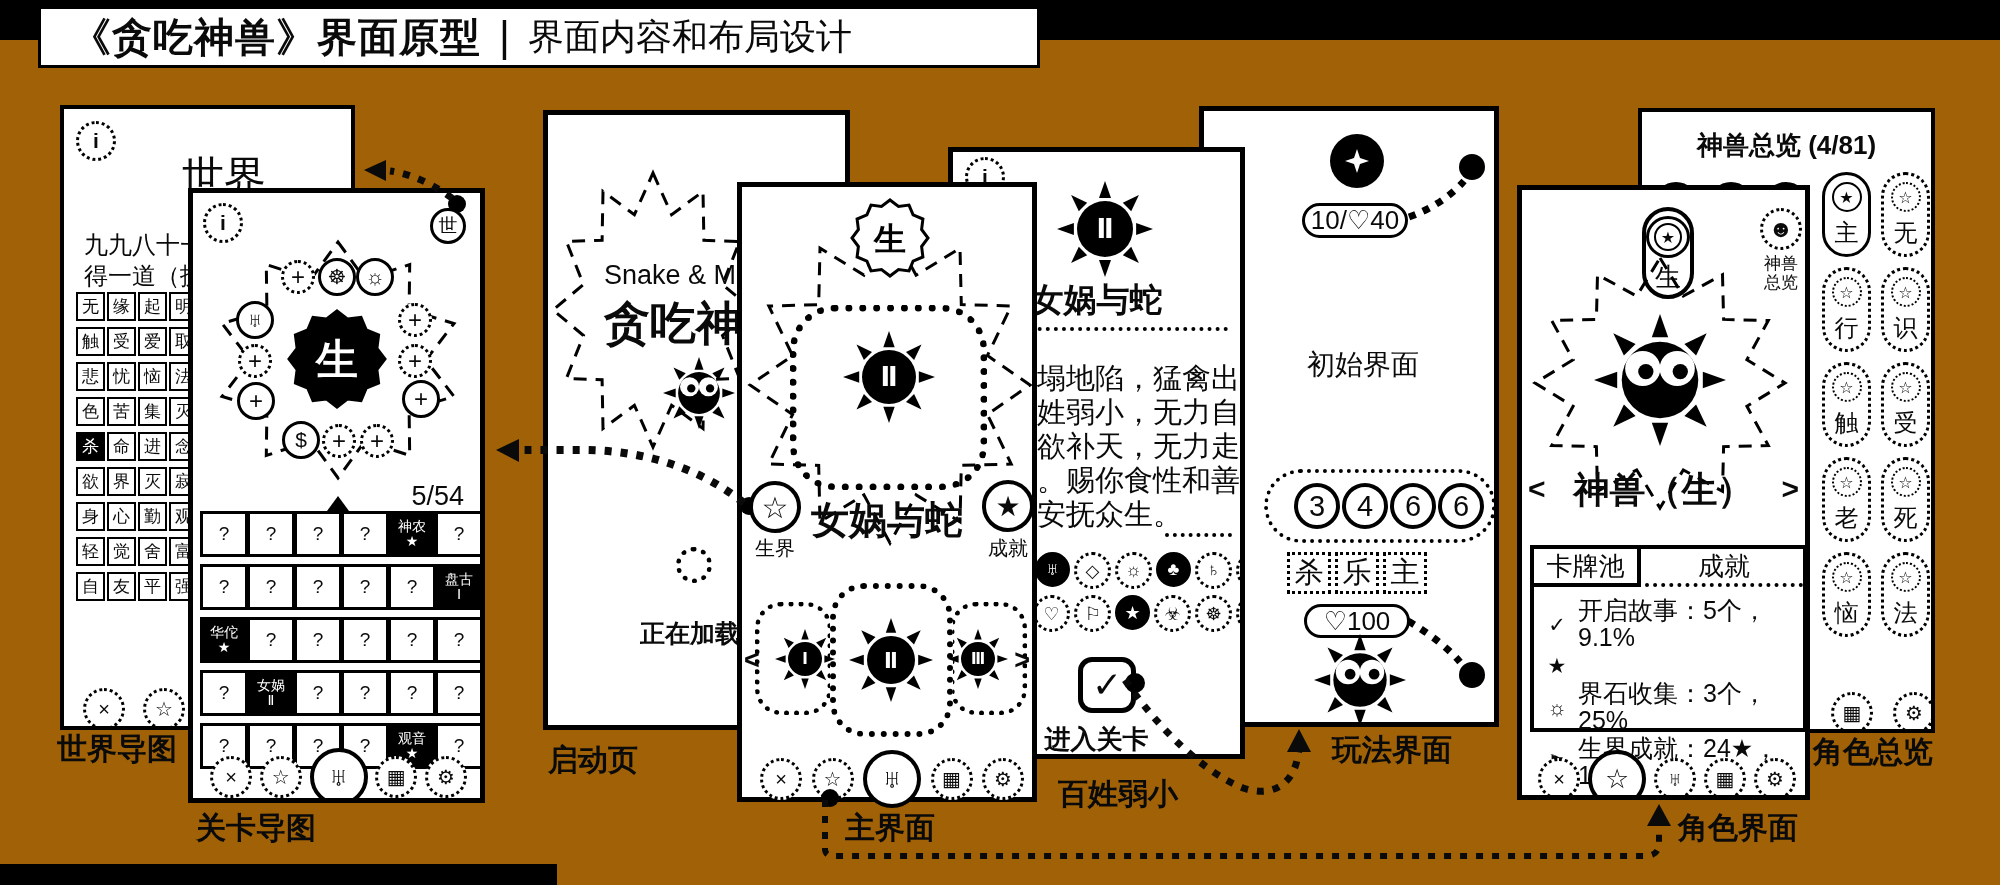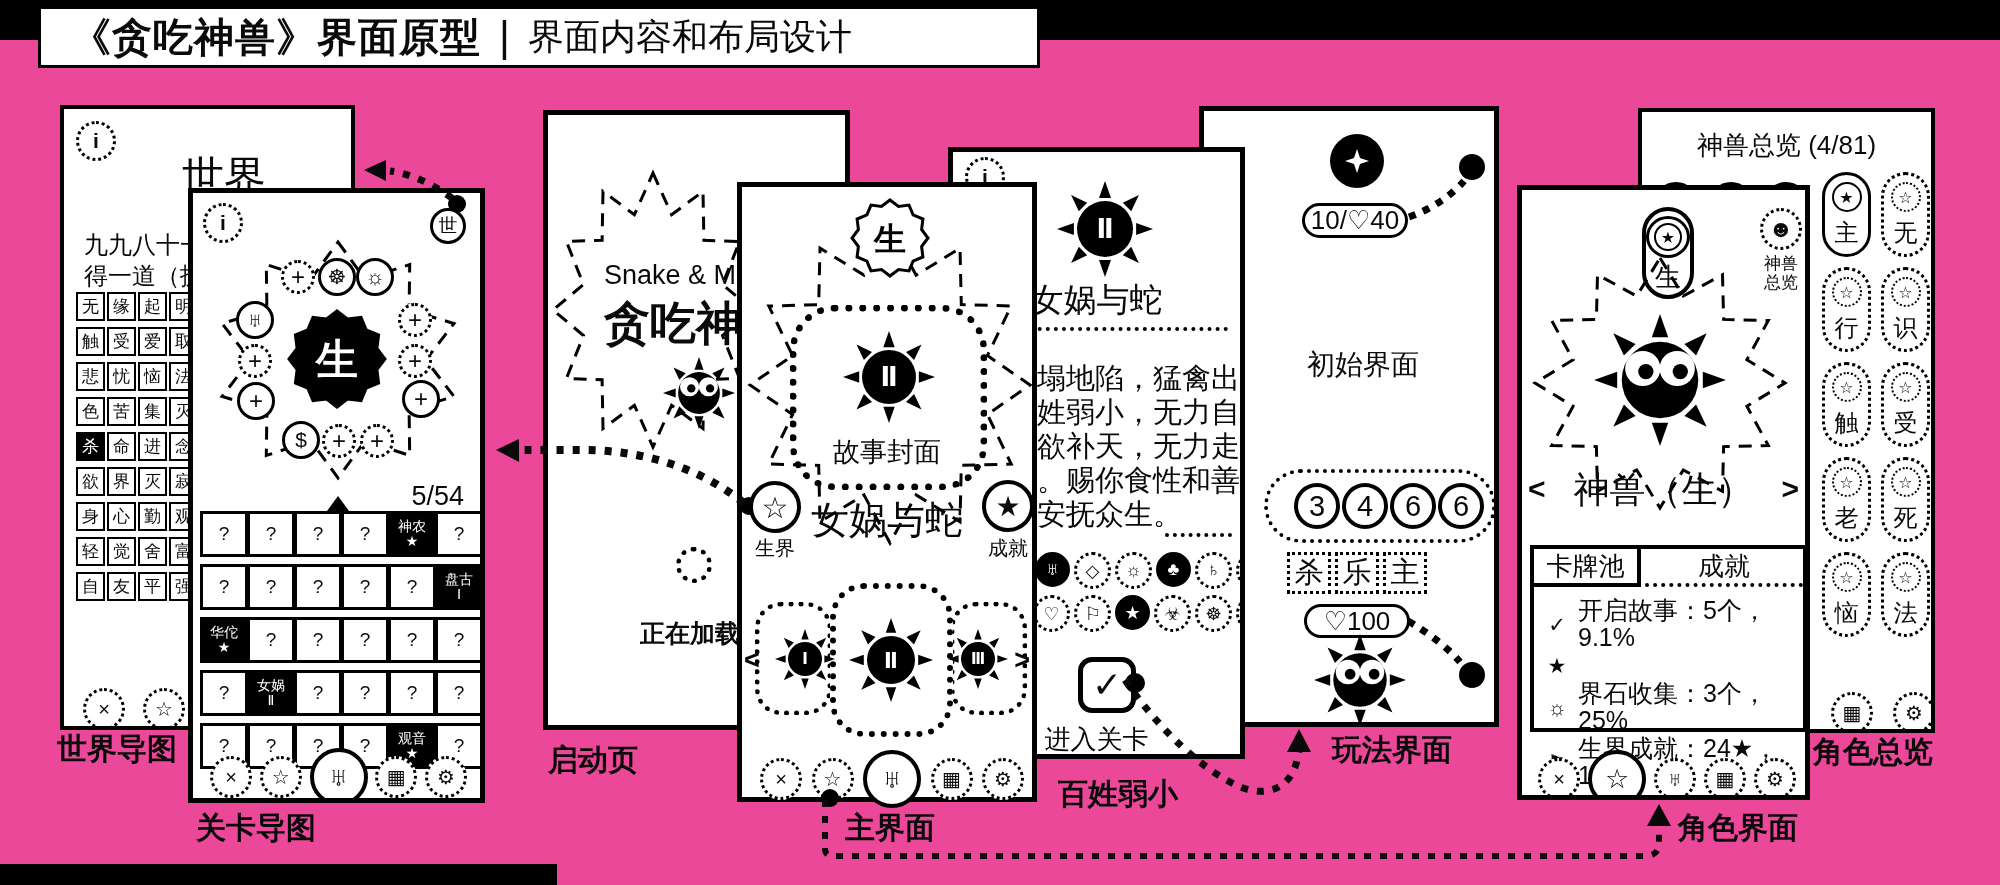--- a/index.html
+++ b/index.html
@@ -1,32 +1,32 @@
 <!DOCTYPE html>
 <html><head>
 <meta charset="utf-8">
 <style>
   html,body{margin:0;padding:0;width:2000px;height:885px;overflow:hidden;
     background:#e9e9e7;font-family:"Liberation Sans","DejaVu Sans",sans-serif;color:#0a0a0a;}
-  .canvas{position:relative;width:2000px;height:885px;background:#ec4899;}
+  .canvas{position:relative;width:2000px;height:885px;background:#a16207;}
   .abs{position:absolute;box-sizing:border-box;}
   .flexc{display:flex;align-items:center;justify-content:center;}
   .bar{background:#000;}
   .titlebox{background:#fff;border:3px solid #000;display:flex;align-items:center;padding-left:30px;z-index:5;}
   .titlebox .t1{font-size:40px;font-weight:800;letter-spacing:1px;}
   .titlebox .sep{font-size:42px;font-weight:200;margin:0 18px;}
   .titlebox .t2{font-size:36px;font-weight:400;}
   .screen{position:absolute;background:#fff;border:5px solid #000;box-sizing:border-box;overflow:hidden;}
   .screen.back{border-width:4px;}
   .screen.novf{overflow:visible;}
   .plabel{position:absolute;font-size:30px;font-weight:800;z-index:6;white-space:nowrap;}
   .dotc{border:3px dotted #000;border-radius:50%;background:#fff;}
   .solc{border:3px solid #000;border-radius:50%;background:#fff;}
   .blkc{background:#000;color:#fff;border-radius:50%;}
-  .ctr{left:0;right:0;text-align:center;}
+  .ctr{left:0;right:0;text-align:center;font-weight:bold;}
   .svgslot{position:absolute;pointer-events:none;}
   .pill{border:3px solid #000;border-radius:20px;background:#fff;display:flex;align-items:center;justify-content:center;font-size:26px;}
   .navrow{position:absolute;display:flex;justify-content:space-between;align-items:center;}
   .navicon{width:36px;height:36px;border:3px dotted #000;border-radius:50%;font-size:20px;background:#fff;flex:none;}
   .navicon.big{width:50px;height:50px;border:4px solid #000;font-size:27px;}
   .wgrid{position:absolute;display:grid;grid-template-columns:repeat(4,25px);gap:6px;}
   .wcell{width:25px;height:25px;border:2px solid #000;font-size:17px;display:flex;align-items:center;justify-content:center;background:#fff;}
   .wcell.active{background:#000;color:#fff;}
   .lgrid{position:absolute;display:grid;grid-template-columns:repeat(6,42px);column-gap:5px;row-gap:7px;}
   .lcell{width:42px;height:40px;border:3px solid #000;font-size:19px;background:#fff;}
@@ -328,21 +328,20 @@
           <polygon fill="#000" points="32.5,-32.5 17.0,-25.1 25.1,-17.0"></polygon>
           <polygon fill="#000" points="46.0,0.0 29.8,-5.7 29.8,5.7"></polygon>
           <polygon fill="#000" points="32.5,32.5 25.1,17.0 17.0,25.1"></polygon>
           <polygon fill="#000" points="0.0,46.0 5.7,29.8 -5.7,29.8"></polygon>
           <polygon fill="#000" points="-32.5,32.5 -17.0,25.1 -25.1,17.0"></polygon>
           <polygon fill="#000" points="-46.0,0.0 -29.8,5.7 -29.8,-5.7"></polygon>
           <polygon fill="#000" points="-32.5,-32.5 -25.1,-17.0 -17.0,-25.1"></polygon>
           <circle r="27" fill="#000"></circle>
           <text text-anchor="middle" y="9.36" font-size="26" font-weight="bold" fill="#fff" font-family="DejaVu Sans,sans-serif">Ⅱ</text>
         </svg></div>
-    <div class="abs ctr" style="top:247px;font-size:27px;">故事封面</div>
     <div class="abs ctr" style="top:308px;font-size:38px;">女娲与蛇</div>
     <div class="abs blkc" style="left:-2px;top:310px;width:18px;height:18px;"></div>
     <div class="abs solc flexc" style="left:7px;top:294px;width:52px;height:52px;border-width:4px;font-size:30px;">☆</div>
     <div class="abs" style="left:3px;top:348px;width:60px;text-align:center;font-size:20px;">生界</div>
     <div class="abs solc flexc" style="left:240px;top:293px;width:52px;height:52px;border-width:4px;font-size:28px;">★</div>
     <div class="abs" style="left:236px;top:348px;width:60px;text-align:center;font-size:20px;">成就</div>
     <div class="abs" style="left:13px;top:415px;width:77px;height:113px;border:5px dotted #000;border-radius:26px;"></div>
     <div class="abs" style="left:208px;top:415px;width:77px;height:113px;border:5px dotted #000;border-radius:26px;"></div>
     <div class="abs" style="left:88px;top:396px;width:123px;height:154px;border:6px dotted #000;border-radius:34px;background:#fff;"></div>
     <div class="svgslot" style="left: 29px; top: 438px;"><svg width="68" height="68" viewBox="-34 -34 68 68">

